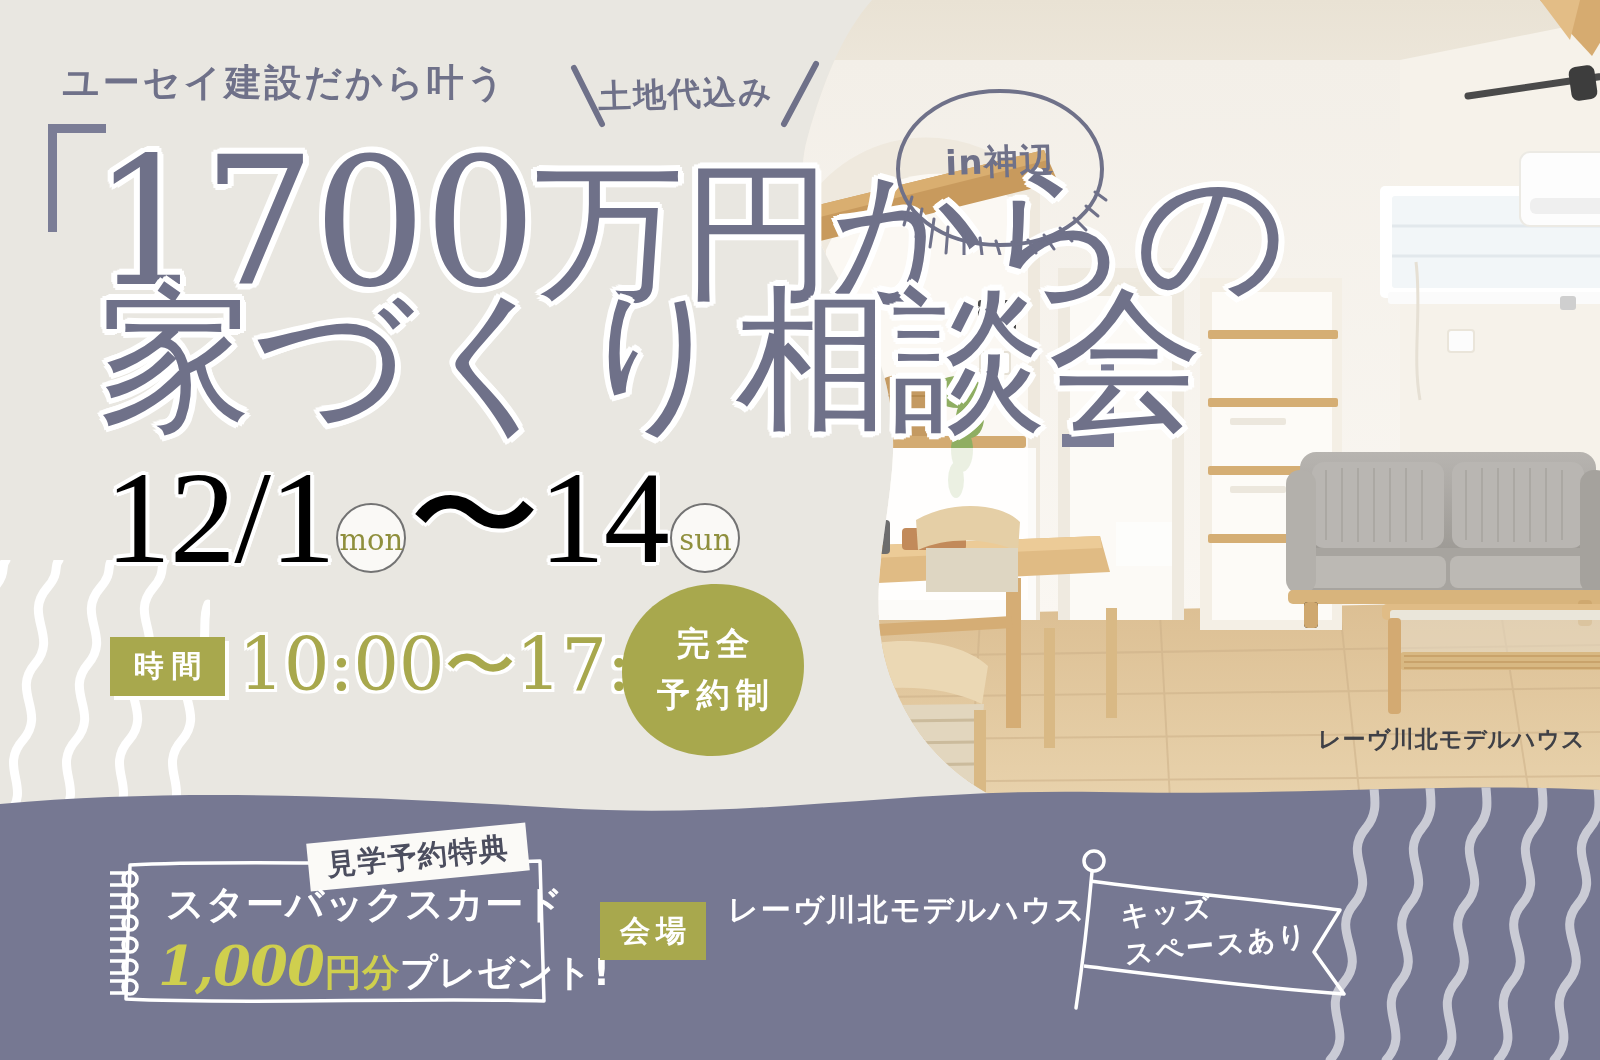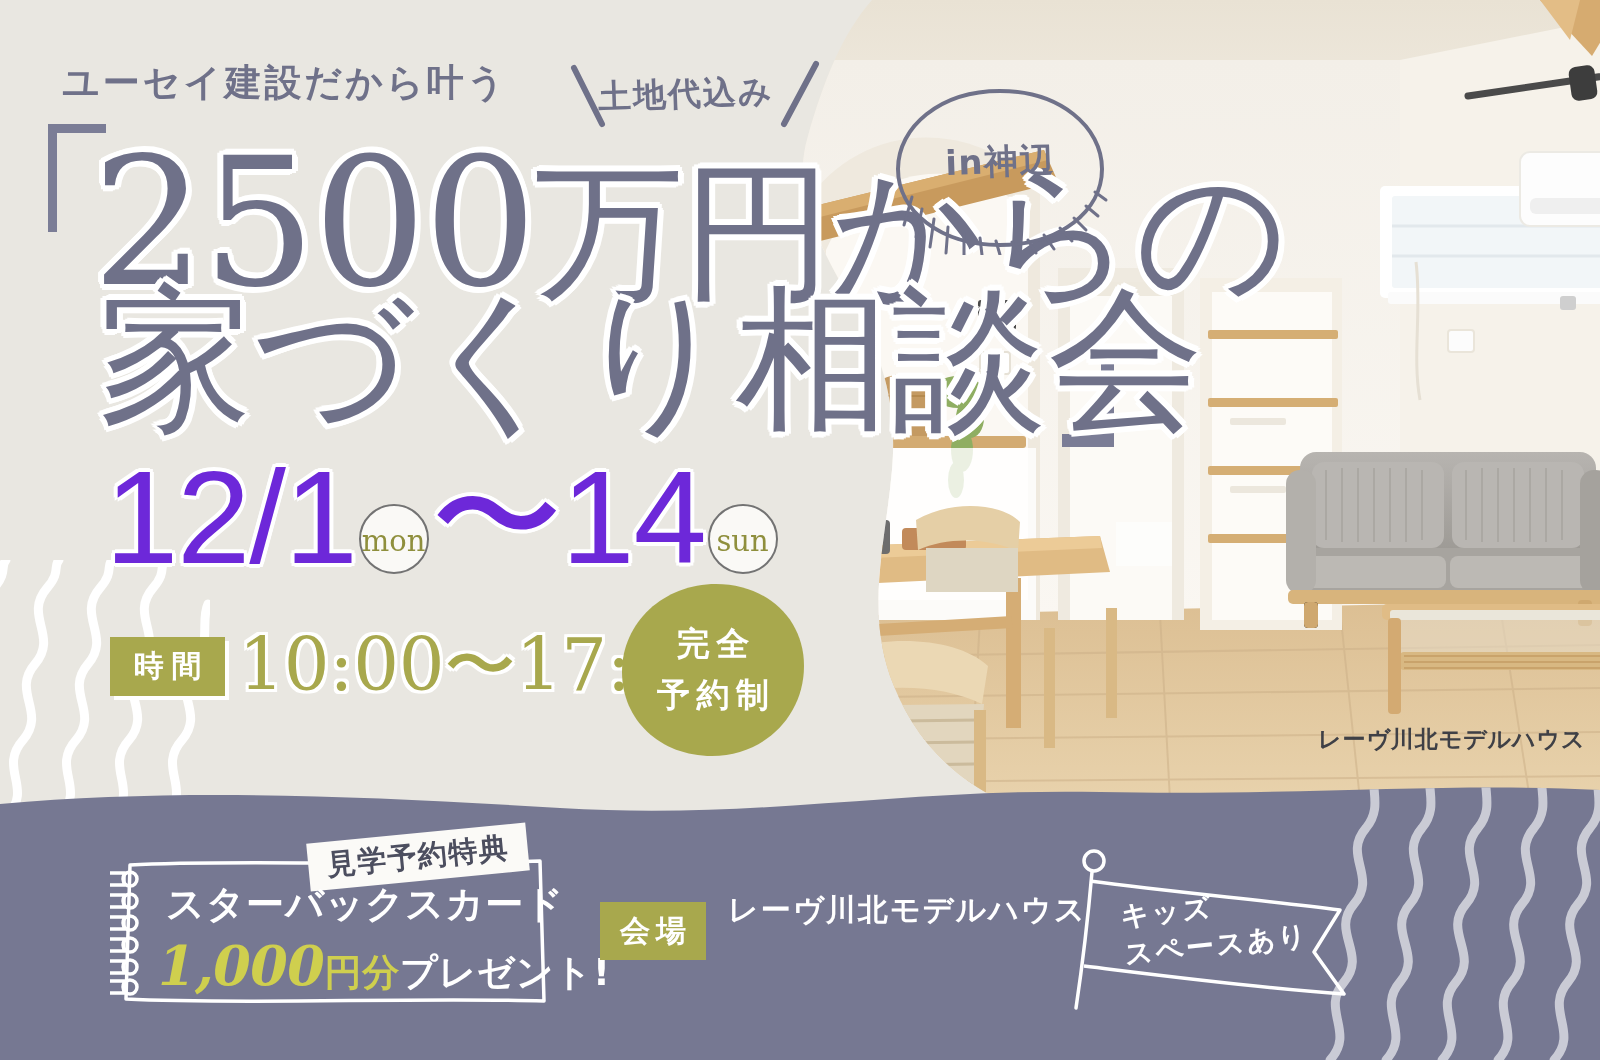--- a/index.html
+++ b/index.html
@@ -76,22 +76,22 @@
   .bubble-text {
     position:absolute; left:0; top:54px; width:220px; text-align:center;
     font-size:34px; font-weight:bold; color:#6f7189; letter-spacing:.04em;
     font-family:"DejaVu Sans","Liberation Sans",sans-serif;
     transform:rotate(-2deg);
   }
 
   
   .date-row { position:absolute; left:105px; top:455px; height:130px; }
   .dt {
-    font-family:Liberation Sans, sans-serif;
-    color:#6d28d9; font-size:132px; line-height:126px; letter-spacing:-.01em;
+    font-family:Liberation Serif, serif;
+    color:#000000; font-size:132px; line-height:126px; letter-spacing:-.01em;
     text-shadow:-3px -3px 0 #fff,3px -3px 0 #fff,-3px 3px 0 #fff,3px 3px 0 #fff,
                 0 -4px 0 #fff,0 4px 0 #fff,-4px 0 0 #fff,4px 0 0 #fff;
     white-space:nowrap;
   }
   .dow {
     display:inline-block; width:70px; height:70px; border-radius:50%;
     background:#faf9f6; border:2px solid #737373;
     font-family:"DejaVu Serif","Liberation Serif",serif;
     font-size:29px; color:#8f8f3d; line-height:70px; text-align:center;
     vertical-align:12px; text-shadow:none; letter-spacing:0;
@@ -448,21 +448,21 @@
   </div>
 
   <div class="layer">
 
     <div class="tagline">ユーセイ建設だから叶う</div>
 
     <div class="brk brk-open"></div>
     <div class="brk brk-close"></div>
 
     <div class="headline hl-1">
-      <span class="num">2500</span><span>万円からの</span>
+      <span class="num">1700</span><span>万円からの</span>
     </div>
     <div class="headline hl-2">家づくり相談会</div>
 
     <div class="tochi">
       <svg width="270" height="72" viewBox="0 0 270 72" style="position:absolute;left:0;top:0;">
         <g stroke="#6f7189" stroke-width="6" stroke-linecap="round" fill="none">
           <path d="M14 8 L42 64"></path>
           <path d="M256 4 L224 64"></path>
         </g>
       </svg>

